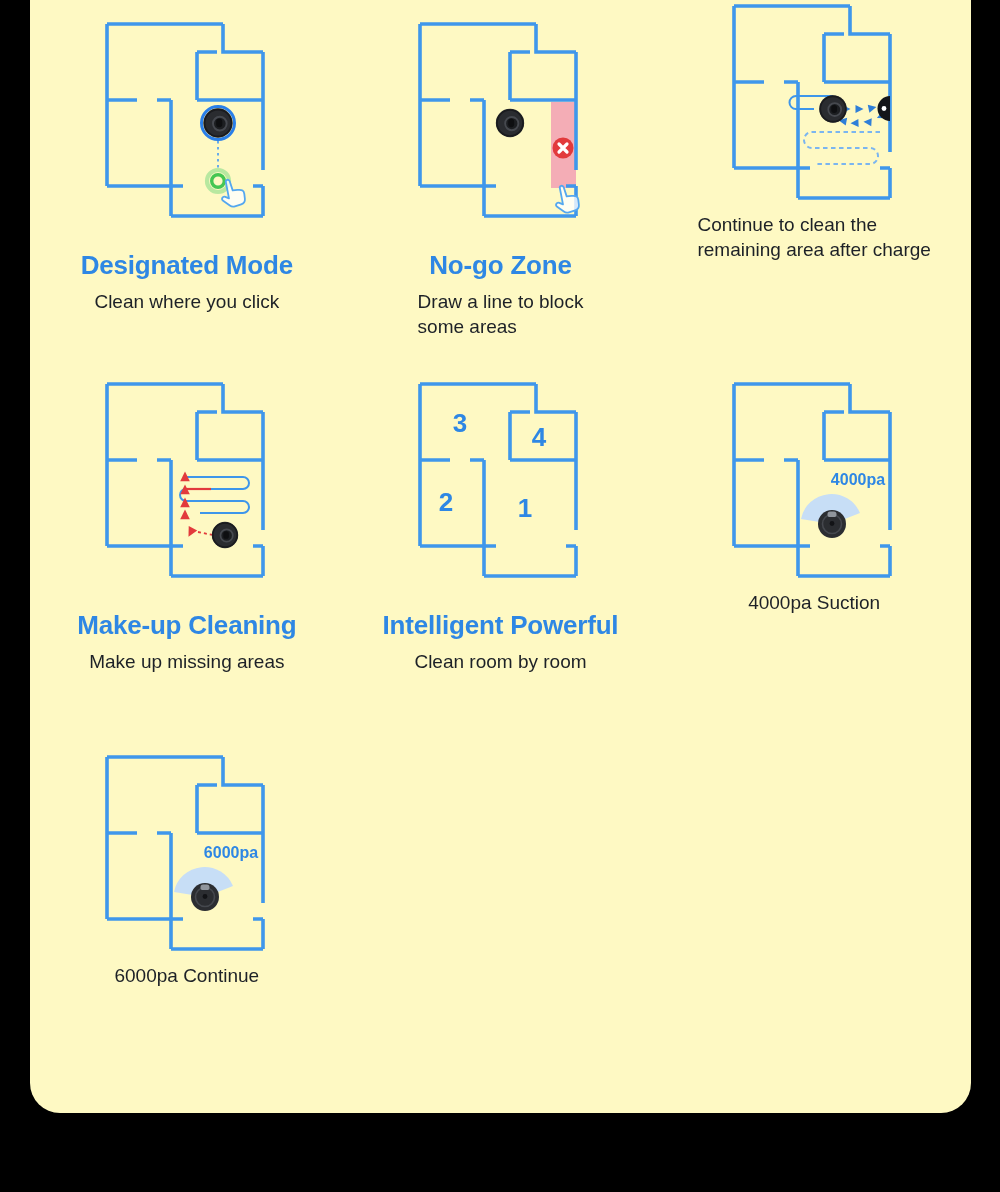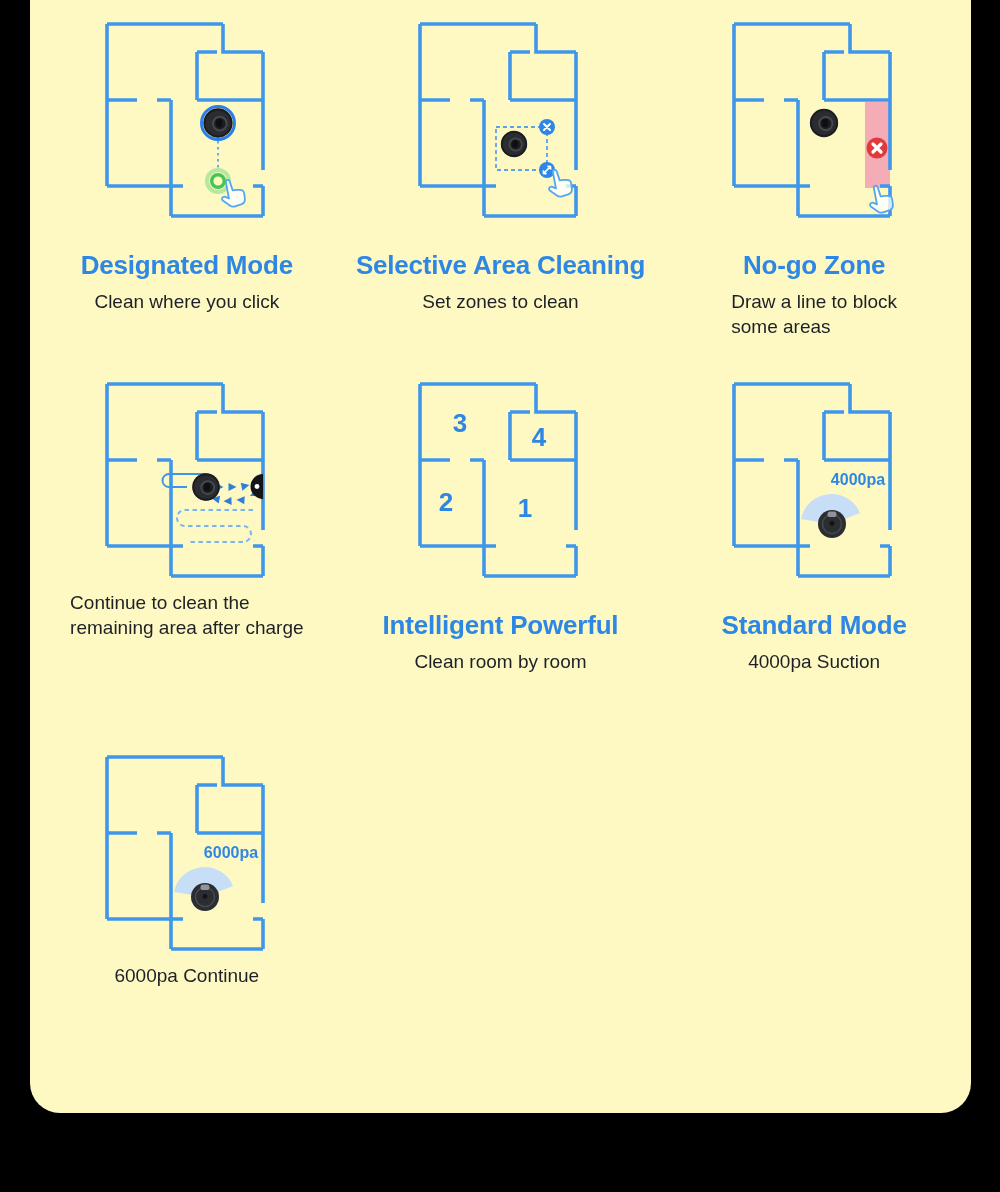--- a/index.html
+++ b/index.html
@@ -101,32 +101,20 @@
         <path d="M113,119 V148" stroke="#5aa4ee" stroke-width="1.8" stroke-dasharray="2.5,3.5" fill="none"></path>
         <use href="#target" x="113" y="159"></use>
         <circle cx="113" cy="101" r="16.5" fill="none" stroke="#2a7fe8" stroke-width="3"></circle>
         <use href="#robot" transform="translate(113,101) scale(1.22)"></use>
         <use href="#hand" transform="translate(124,170) rotate(-18)"></use>
       </svg>
       <h2 class="title">Designated Mode</h2>
       <p class="desc">Clean where you click</p>
     </section>
 
-    <section class="feature r1">
-      <svg class="plan" viewBox="0 0 164 200" width="164" height="200">
-        <use href="#plan"></use>
-        <rect x="78" y="105" width="51" height="43" fill="none" stroke="#5aa4ee" stroke-width="1.8" stroke-dasharray="4,3"></rect>
-        <use href="#robot" transform="translate(96,122) scale(1.1)"></use>
-        <use href="#xblue" x="129" y="105"></use>
-        <use href="#handleblue" x="129" y="148"></use>
-        <use href="#hand" transform="translate(138,160) rotate(-18)"></use>
-      </svg>
-      <h2 class="title">Selective Area Cleaning</h2>
-      <p class="desc">Set zones to clean</p>
-    </section>
 
     <section class="feature r1">
       <svg class="plan" viewBox="0 0 164 200" width="164" height="200">
         <rect x="133" y="80" width="25" height="86" fill="#f4adb6"></rect>
         <use href="#plan"></use>
         <use href="#robot" transform="translate(92,101) scale(1.18)"></use>
         <use href="#xred" x="145" y="126"></use>
         <use href="#hand" transform="translate(145,176) rotate(-18)"></use>
       </svg>
       <h2 class="title">No-go Zone</h2>
@@ -149,20 +137,38 @@
           <use href="#tri" transform="translate(111,117) rotate(190)"></use>
         </g>
         <path d="M158,92 a11.5,11.5 0 0 0 0,25 Z" fill="#141519"></path>
         <circle cx="152" cy="104.5" r="2.4" fill="#fff"></circle>
         <use href="#robot" transform="translate(101,105) scale(1.15)"></use>
       </svg>
       <p class="desc">Continue to clean the
 remaining area after charge</p>
     </section>
 
+    <section class="feature r2">
+      <svg class="plan" viewBox="0 0 164 200" width="164" height="200">
+        <use href="#plan"></use>
+        <path d="M81,95 H138 a6,6 0 0 1 0,12 H81 M81,107 a6,6 0 0 0 0,12 H138 a6,6 0 0 1 0,12 H95" fill="none" stroke="#3e96ea" stroke-width="2"></path>
+        <path d="M81,107 H106" stroke="#e23a3c" stroke-width="2.2" fill="none"></path>
+        <g fill="#e23a3c">
+          <use href="#tri" transform="translate(80,95) rotate(-90) scale(1.2)"></use>
+          <use href="#tri" transform="translate(80,108) rotate(-90) scale(1.2)"></use>
+          <use href="#tri" transform="translate(80,121) rotate(-90) scale(1.2)"></use>
+          <use href="#tri" transform="translate(80,133) rotate(-90) scale(1.2)"></use>
+          <use href="#tri" transform="translate(86,150) rotate(118) scale(1.2)"></use>
+        </g>
+        <path d="M93,150 L108,153" stroke="#e23a3c" stroke-width="1.8" stroke-dasharray="3,3"></path>
+        <use href="#robot" transform="translate(120,153) scale(1.1)"></use>
+      </svg>
+      <h2 class="title">Make-up Cleaning</h2>
+      <p class="desc">Make up missing areas</p>
+    </section>
 
     <section class="feature r2">
       <svg class="plan" viewBox="0 0 164 200" width="164" height="200">
         <use href="#plan"></use>
         <text class="svgnum" x="42" y="50" text-anchor="middle">3</text>
         <text class="svgnum" x="121" y="64" text-anchor="middle">4</text>
         <text class="svgnum" x="28" y="129" text-anchor="middle">2</text>
         <text class="svgnum" x="107" y="135" text-anchor="middle">1</text>
       </svg>
       <h2 class="title">Intelligent Powerful</h2>
@@ -170,21 +176,20 @@
     </section>
 
 
     <section class="feature r3">
       <svg class="plan" viewBox="0 0 164 200" width="164" height="200">
         <use href="#plan"></use>
         <path d="M100,142 L69,137 A31,31 0 0 1 128,131 Z" fill="#c7def6"></path>
         <use href="#robotTop" transform="translate(100,142)"></use>
         <text class="pa" x="126" y="103" text-anchor="middle">4000pa</text>
       </svg>
-      <h2 class="title">Standard Mode</h2>
       <p class="desc">4000pa Suction</p>
     </section>
 
     <section class="feature r3">
       <svg class="plan" viewBox="0 0 164 200" width="164" height="200">
         <use href="#plan"></use>
         <path d="M100,142 L69,137 A31,31 0 0 1 128,131 Z" fill="#c7def6"></path>
         <use href="#robotTop" transform="translate(100,142)"></use>
         <text class="pa" x="126" y="103" text-anchor="middle">6000pa</text>
       </svg>

